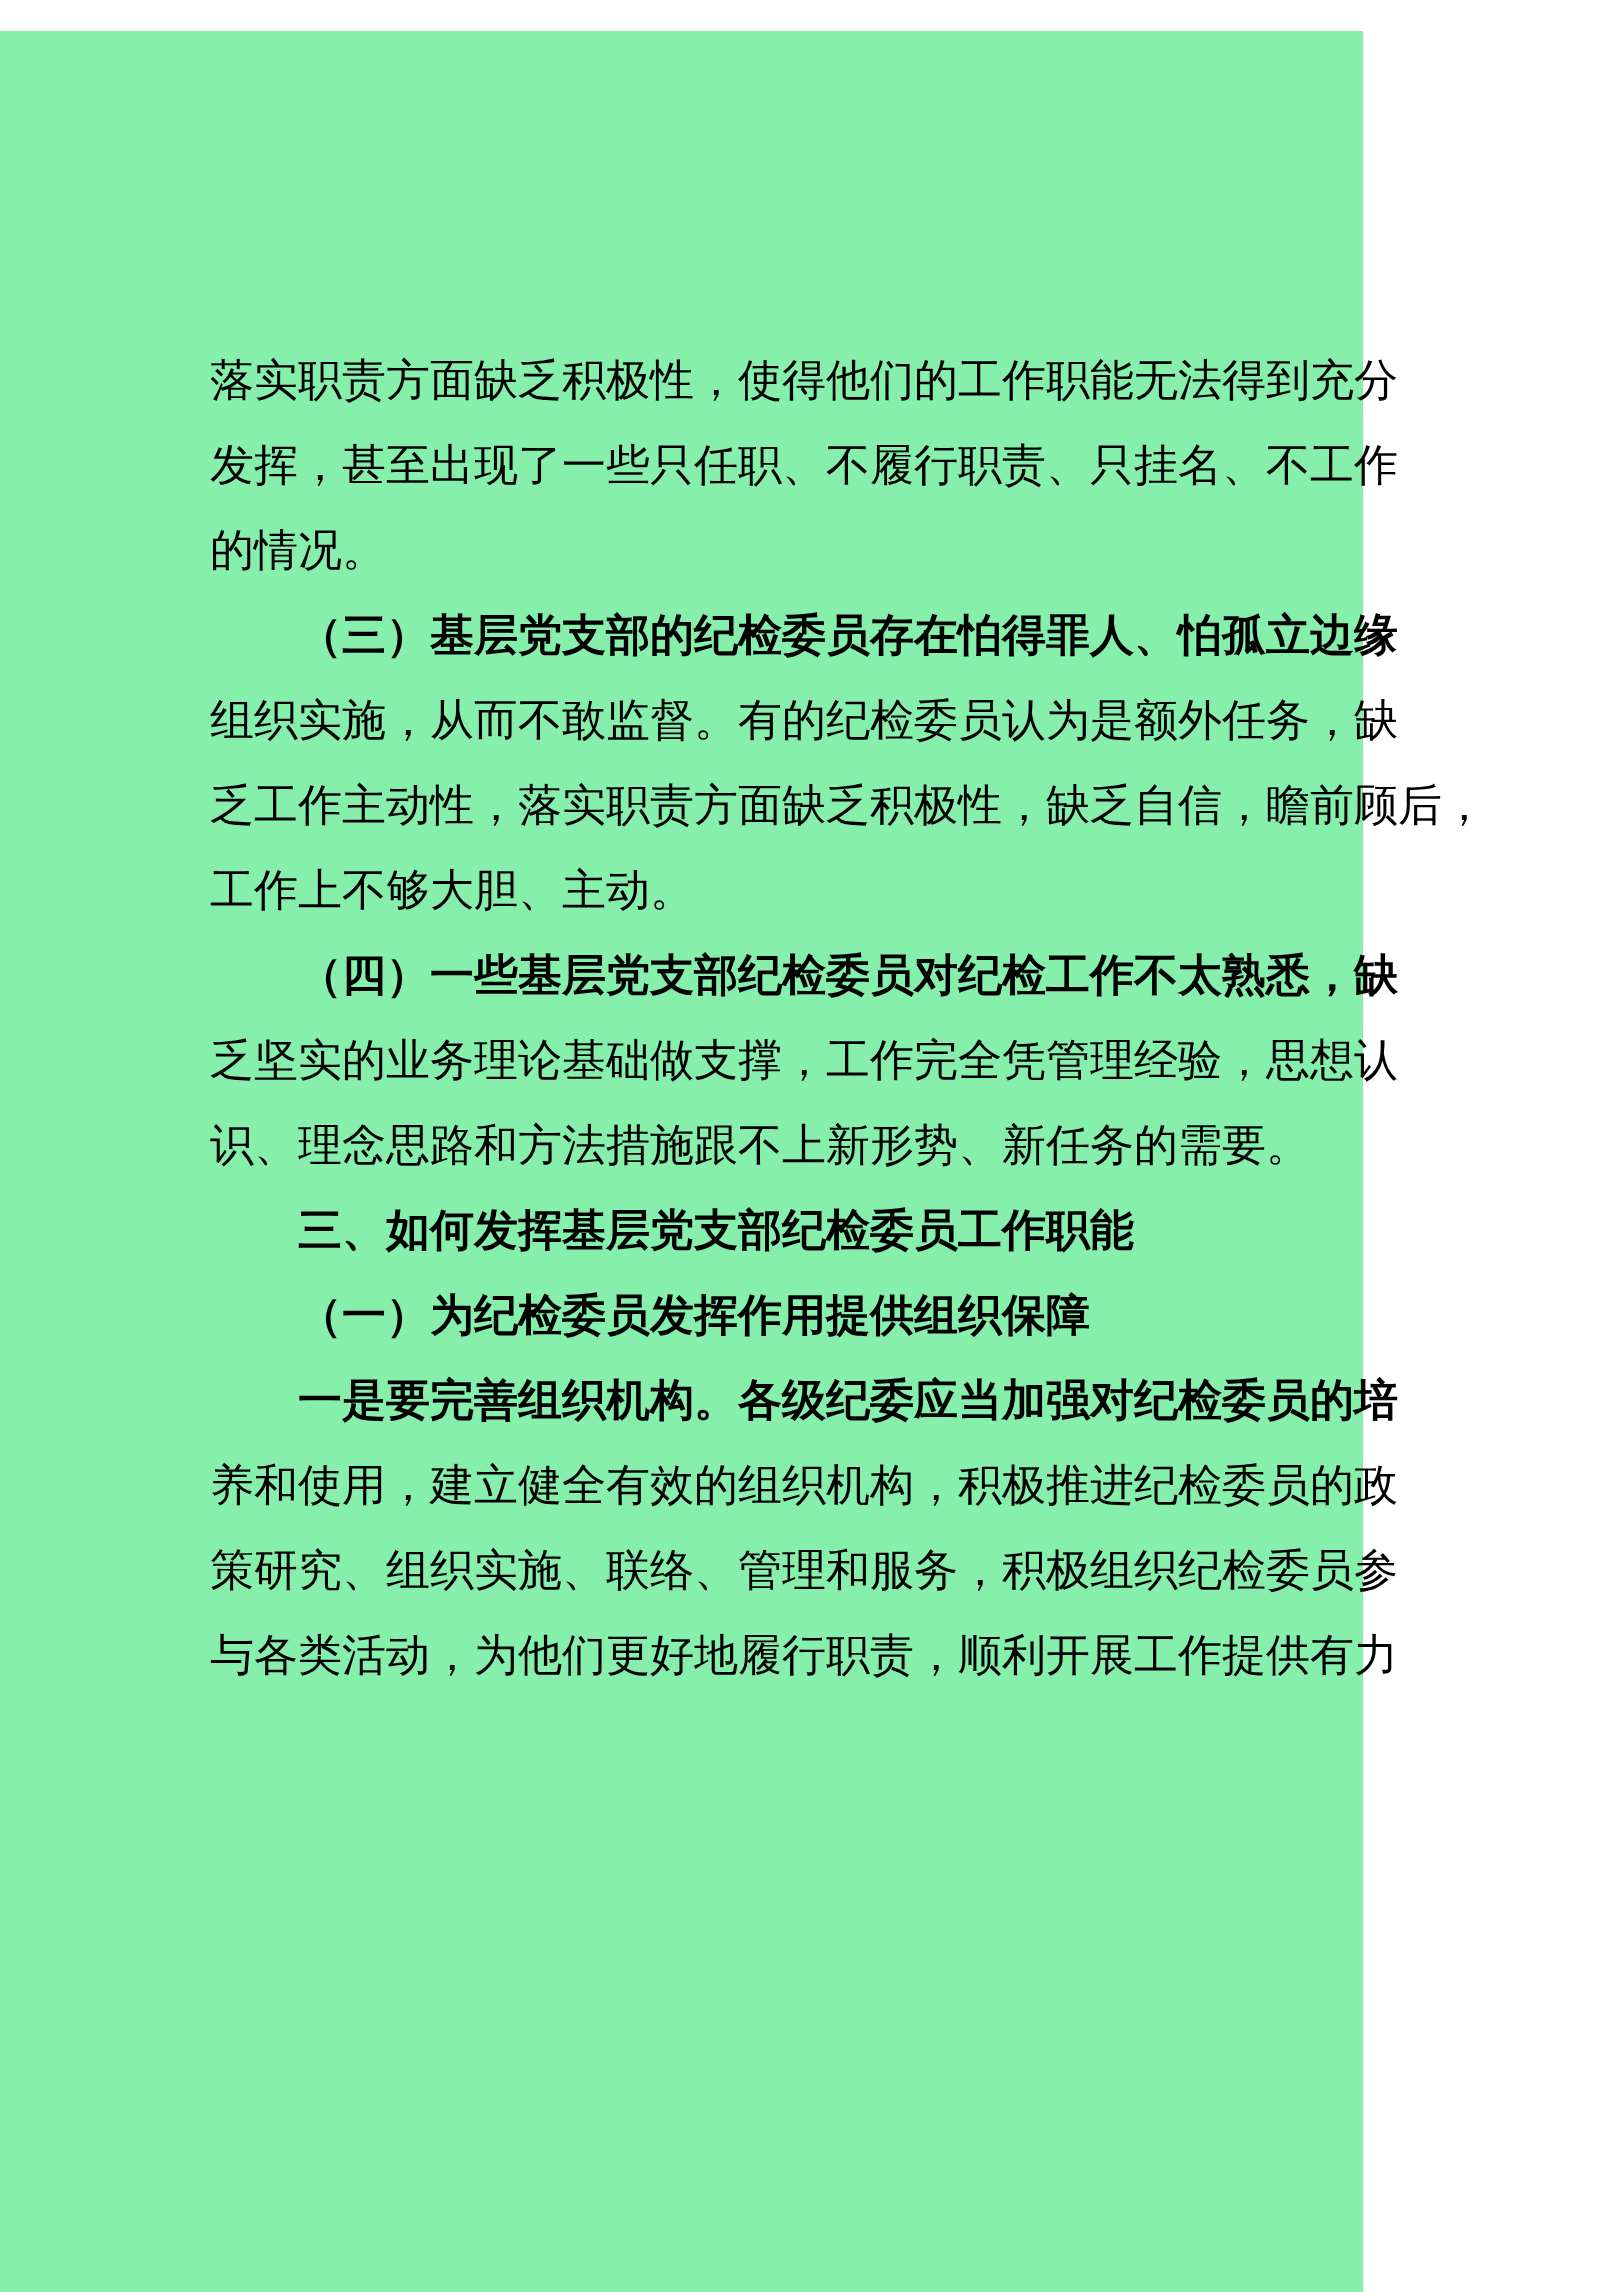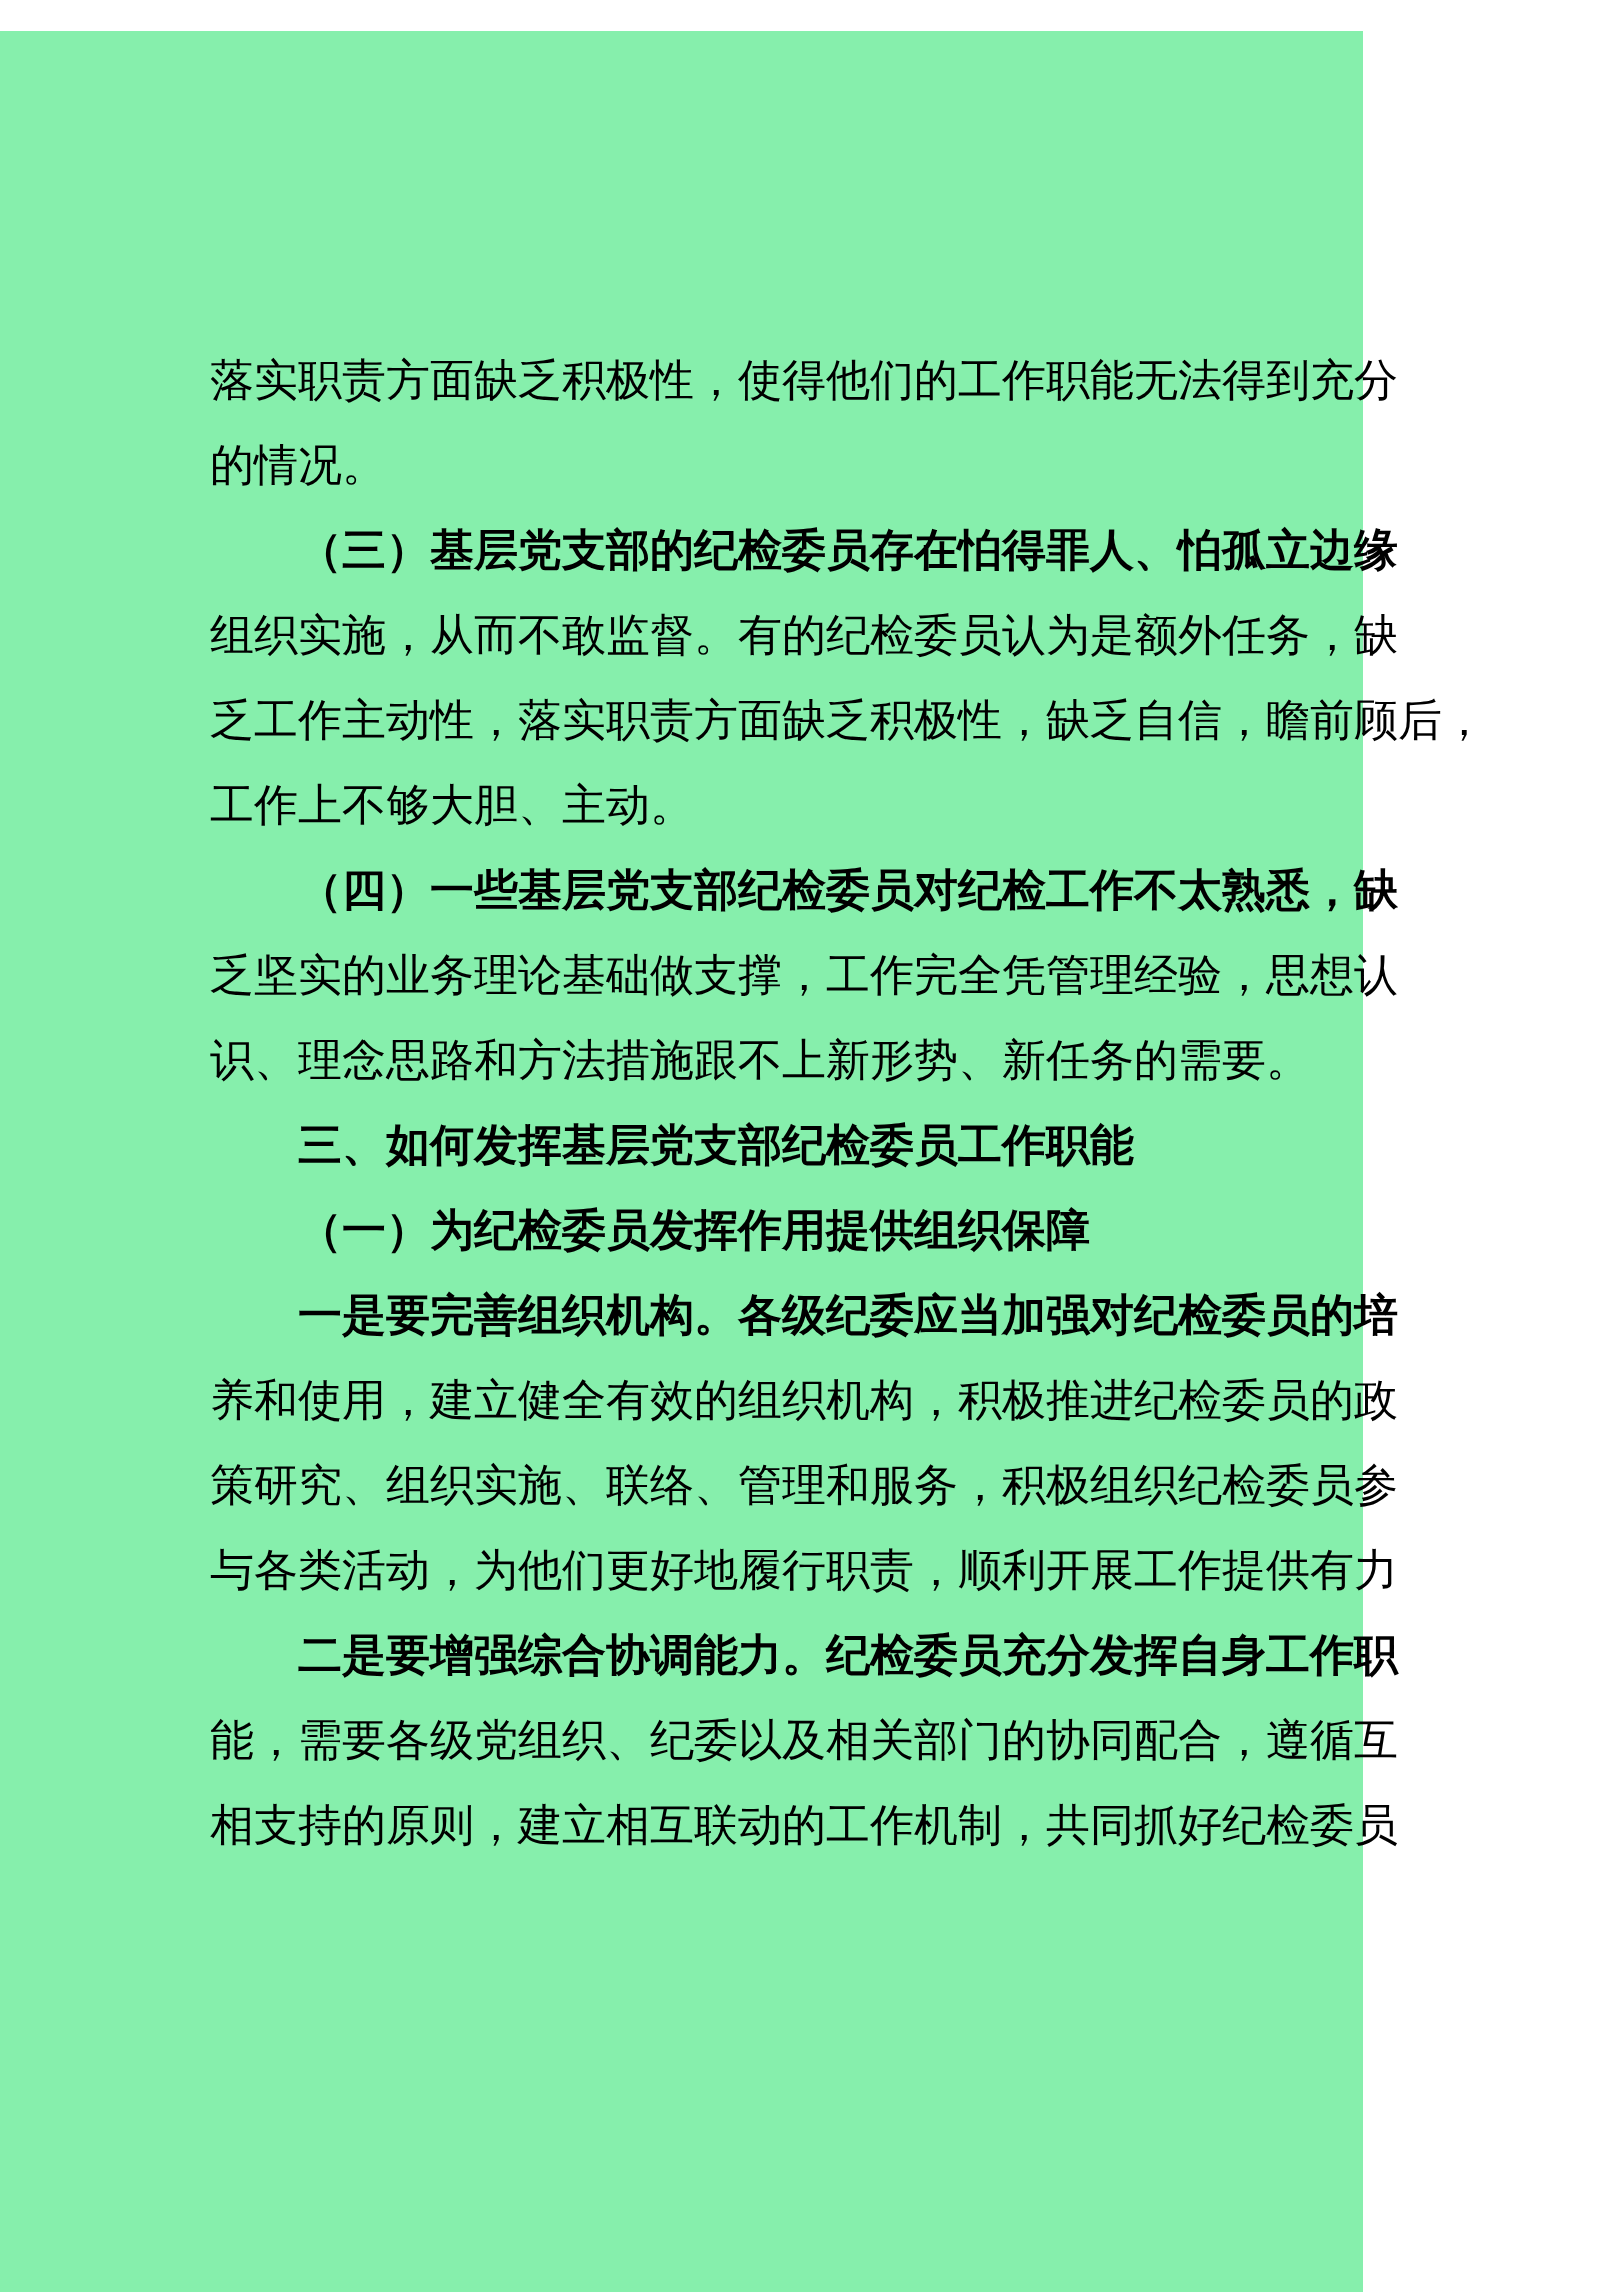--- a/index.html
+++ b/index.html
@@ -44,20 +44,21 @@
     }
   </style>
 </head>
 <body>
 
 <div class="page">
   <div class="text-body">
 
     <div>
       <span class="line">落实职责方面缺乏积极性，使得他们的工作职能无法得到充分</span>
+      <span class="line">发挥，甚至出现了一些只任职、不履行职责、只挂名、不工作</span>
       <span class="line">的情况。</span>
     </div>
 
     <div>
       <span class="line indent">（三）基层党支部的纪检委员存在怕得罪人、怕孤立边缘</span>
       <span class="line">组织实施，从而不敢监督。有的纪检委员认为是额外任务，缺</span>
       <span class="line">乏工作主动性，落实职责方面缺乏积极性，缺乏自信，瞻前顾后，</span>
       <span class="line">工作上不够大胆、主动。</span>
     </div>
 
@@ -75,21 +76,16 @@
       <span class="line indent">（一）为纪检委员发挥作用提供组织保障</span>
     </div>
 
     <div>
       <span class="line indent">一是要完善组织机构。各级纪委应当加强对纪检委员的培</span>
       <span class="line">养和使用，建立健全有效的组织机构，积极推进纪检委员的政</span>
       <span class="line">策研究、组织实施、联络、管理和服务，积极组织纪检委员参</span>
       <span class="line">与各类活动，为他们更好地履行职责，顺利开展工作提供有力</span>
     </div>
 
-    <div>
-      <span class="line indent">二是要增强综合协调能力。纪检委员充分发挥自身工作职</span>
-      <span class="line">能，需要各级党组织、纪委以及相关部门的协同配合，遵循互</span>
-      <span class="line">相支持的原则，建立相互联动的工作机制，共同抓好纪检委员</span>
-    </div>
 
   </div>
 </div>
 
 
 </body></html>

